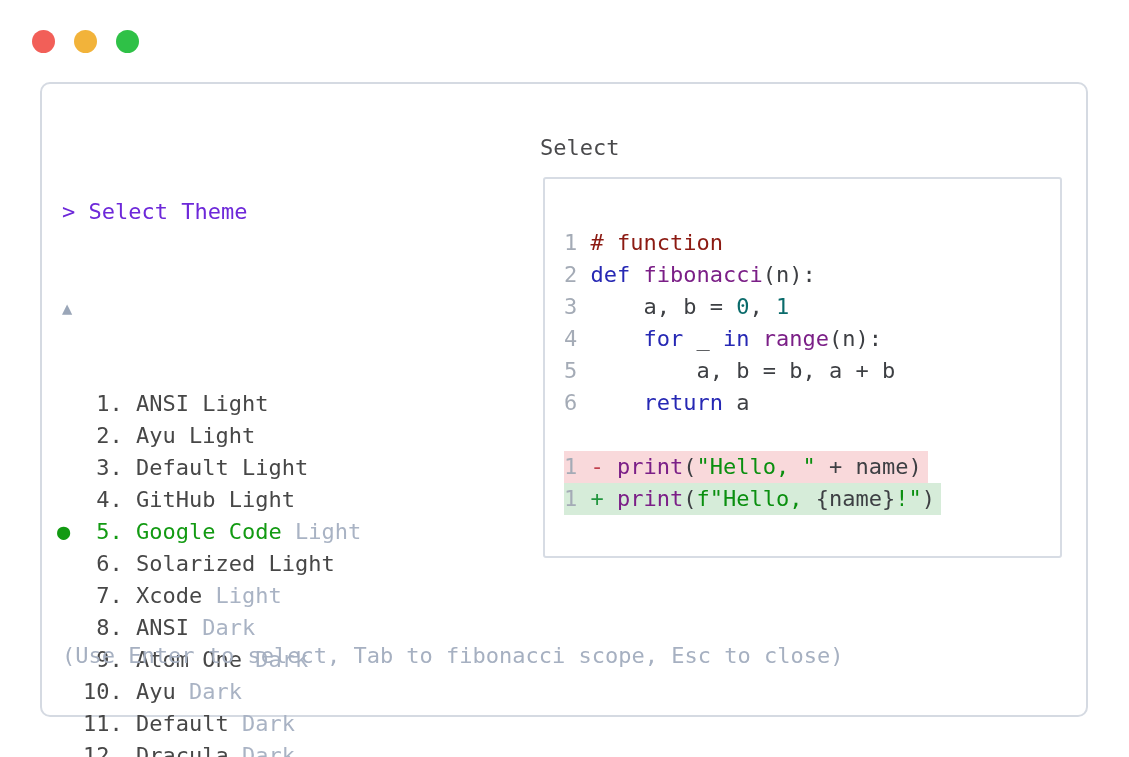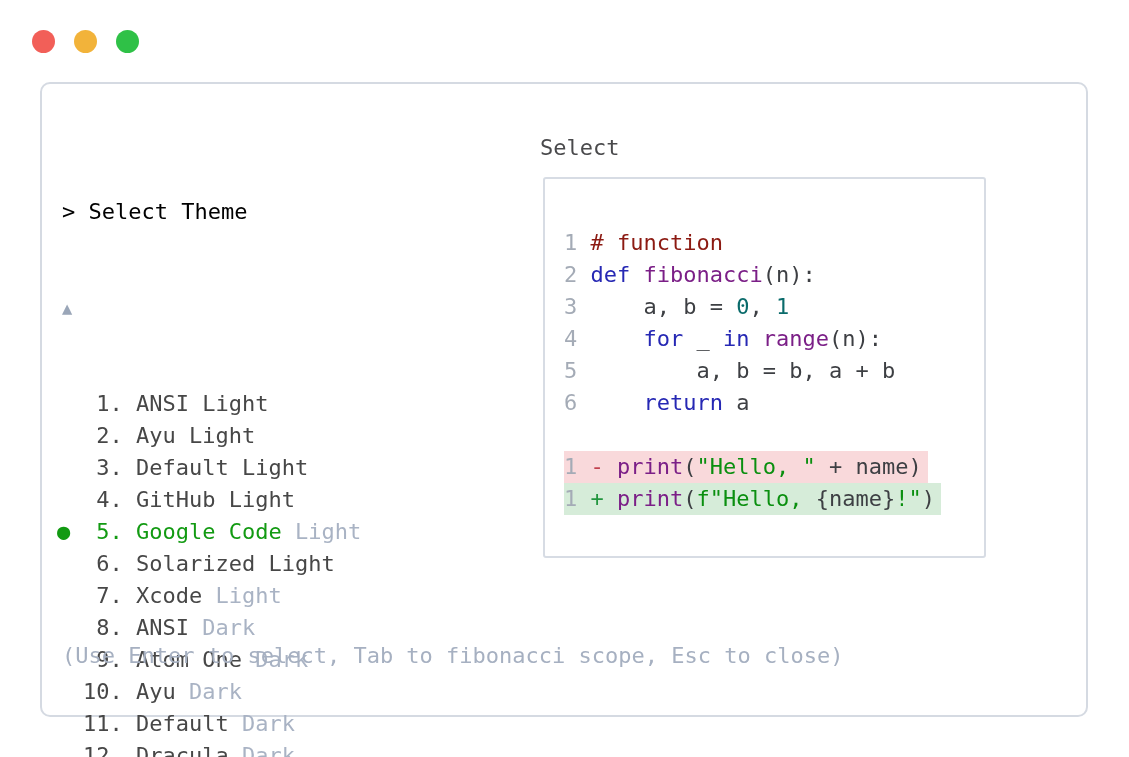--- a/index.html
+++ b/index.html
@@ -5,29 +5,29 @@
   html,body{margin:0;padding:0;background:#ffffff;}
   .screen{position:relative;width:1129px;height:757px;background:#ffffff;
           font-family:"DejaVu Sans Mono",monospace;overflow:hidden;}
   .traffic{position:absolute;left:32px;top:30px;display:flex;gap:19px;}
   .dot{width:23px;height:23px;border-radius:50%;display:block;}
   .panel{position:absolute;left:40px;top:82px;width:1048px;height:635px;
          box-sizing:border-box;border:2px solid #d5dae2;border-radius:10px;background:#ffffff;}
   .left-col{position:absolute;left:20px;top:48px;font-size:22px;line-height:32px;
             color:#474747;white-space:pre;}
   .row{height:32px;}
-  .prompt{color:#000000;}
+  .prompt{color:#6d28d9;}
   .arrow{font-size:17px;}
   .arrow.up{color:#9aa6b8;}
   .item{position:relative;margin-left:21px;}
   .bullet{position:absolute;left:-26px;top:0;}
   .num{display:inline-block;width:3ch;text-align:right;}
   .dim{color:#a9b3c4;}
   .preview-label{position:absolute;left:498px;top:48px;font-size:22px;line-height:32px;color:#4a4a4c;}
-  .preview-box{position:absolute;left:501px;top:93px;width:443px;height:381px;box-sizing:border-box;
+  .preview-box{position:absolute;left:501px;top:93px;width:519px;height:381px;box-sizing:border-box;
                border:2px solid #d7dce4;border-radius:3px;background:#ffffff;}
   .code{position:absolute;left:19px;top:48px;font-size:22px;line-height:32px;white-space:pre;}
   .code-line{height:32px;}
   .ln{color:#a4abb6;}
   .diff-gap{margin-top:32px;}
   .hl{display:inline-block;height:32px;padding-right:6px;}
   .hint{position:absolute;left:20px;top:556px;font-size:22px;line-height:32px;
         color:#a6b0c1;white-space:pre;}
 </style>
 </head>

